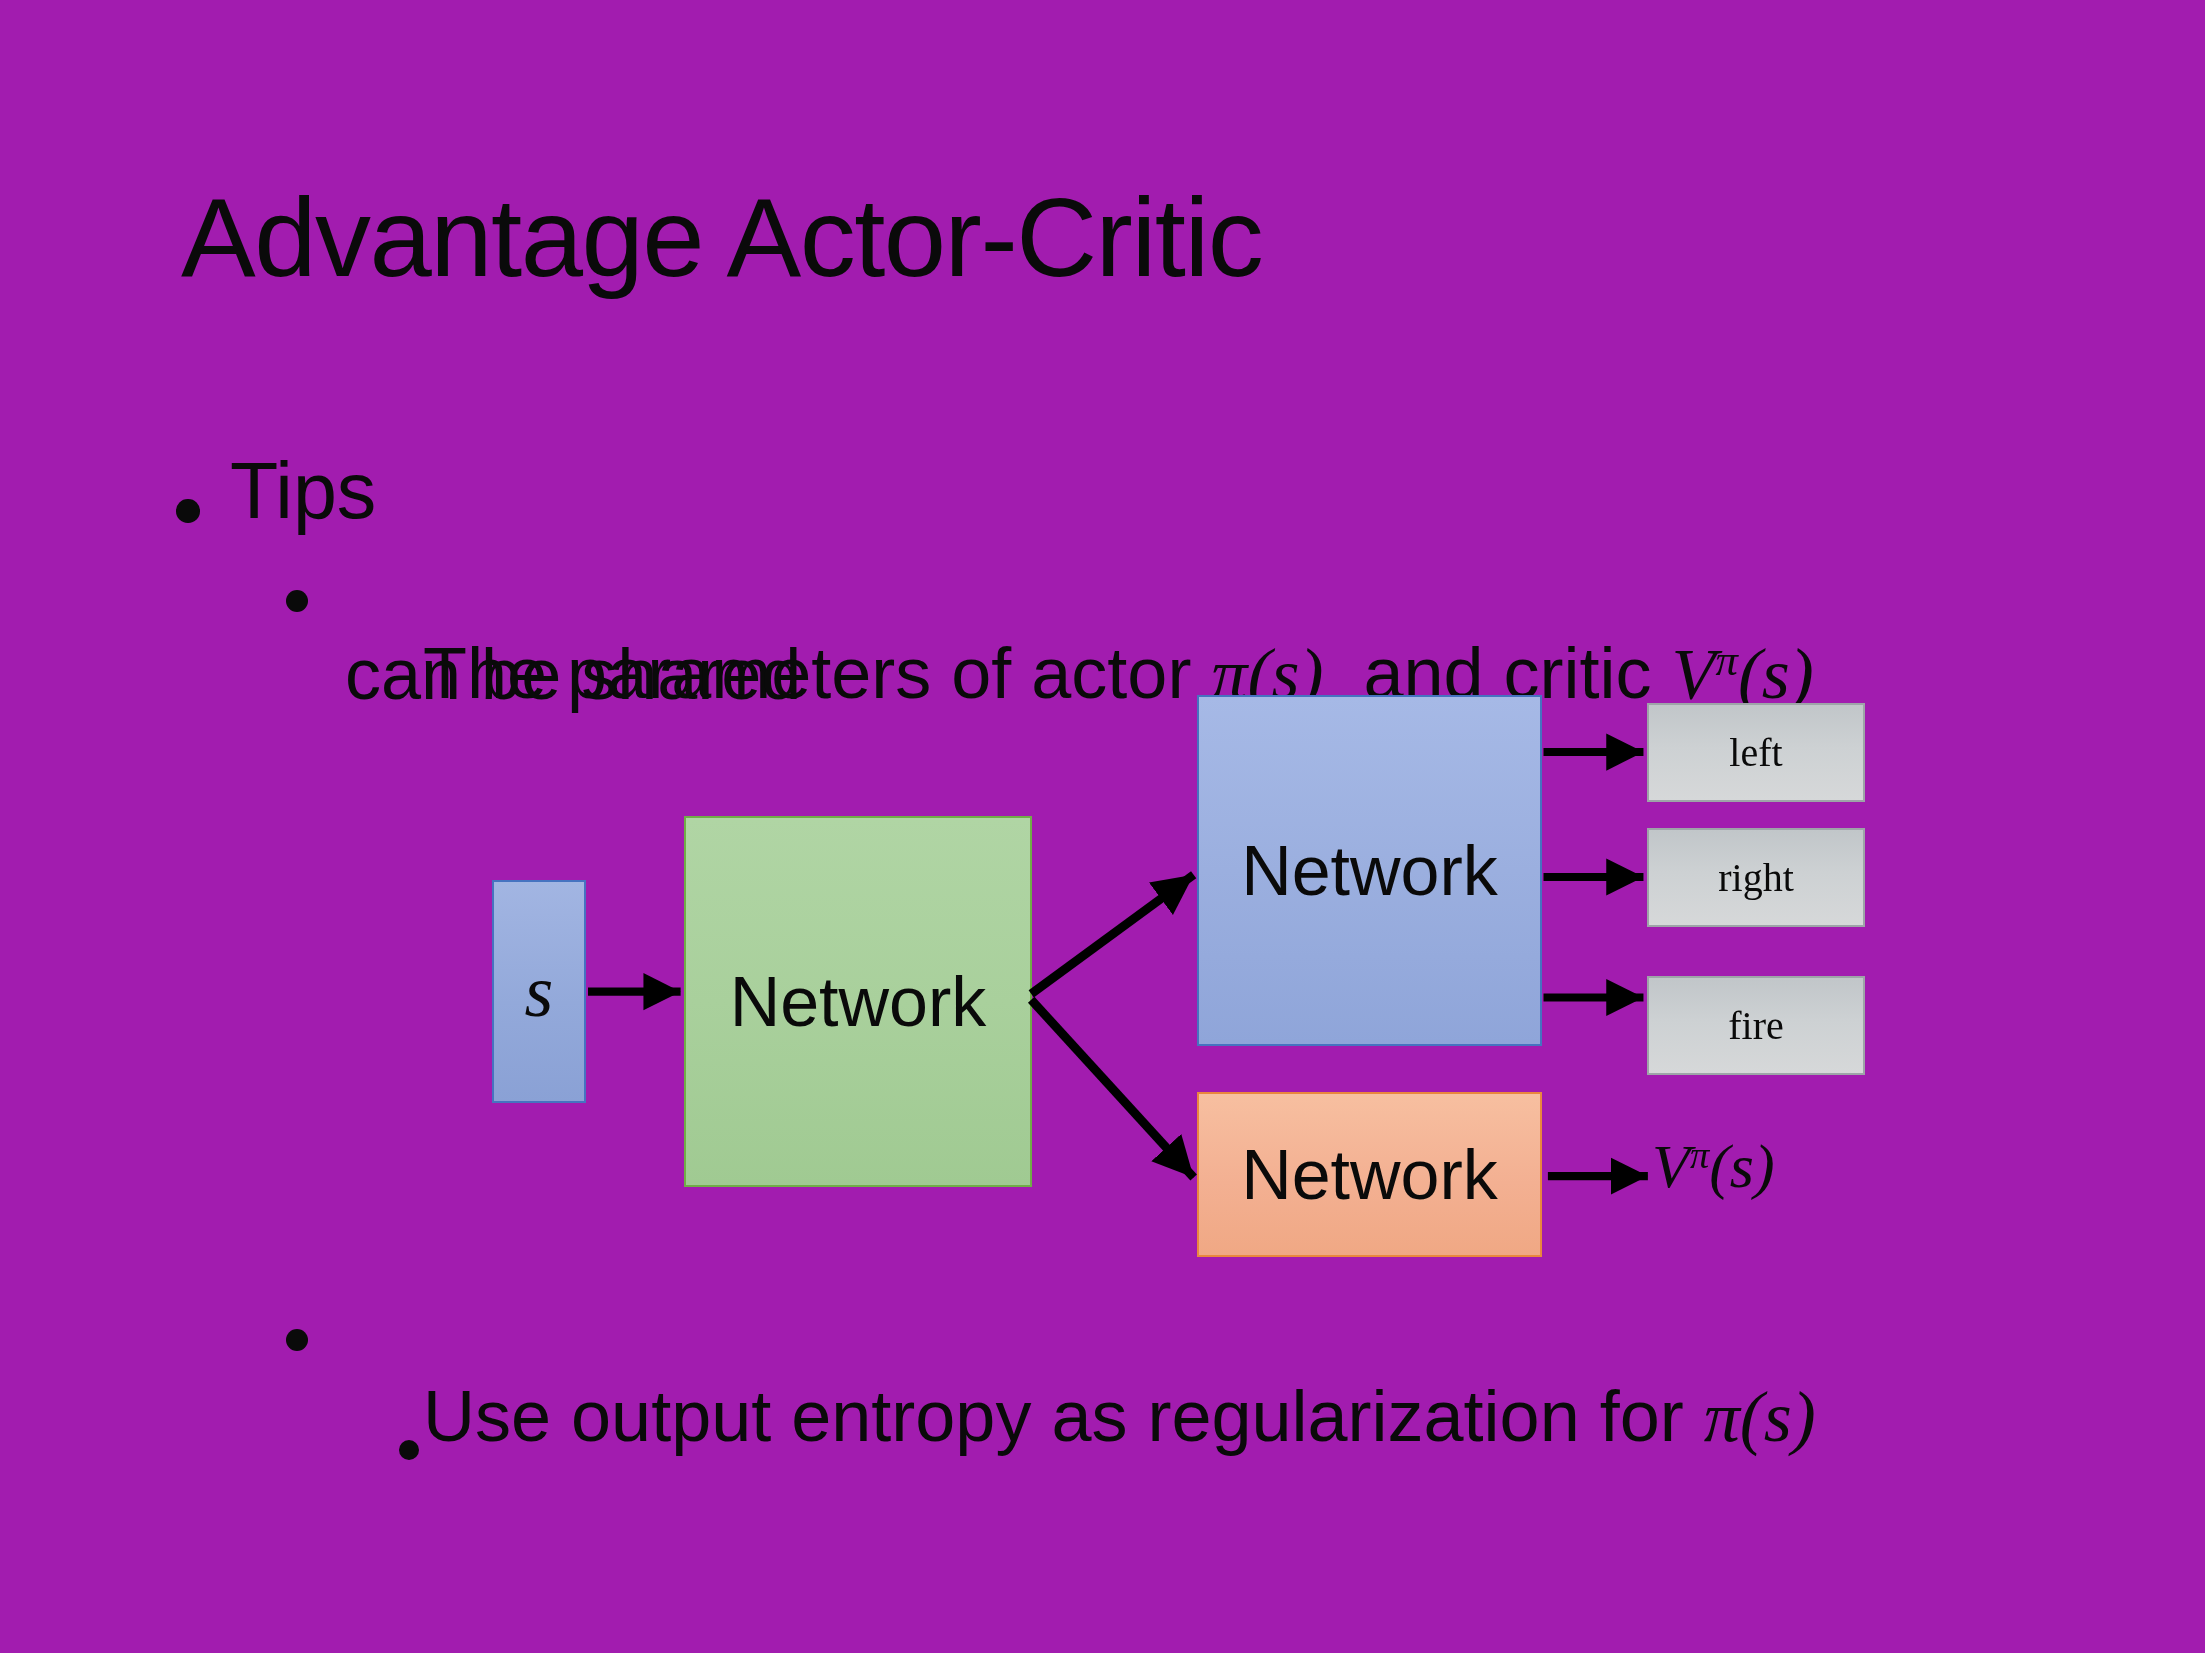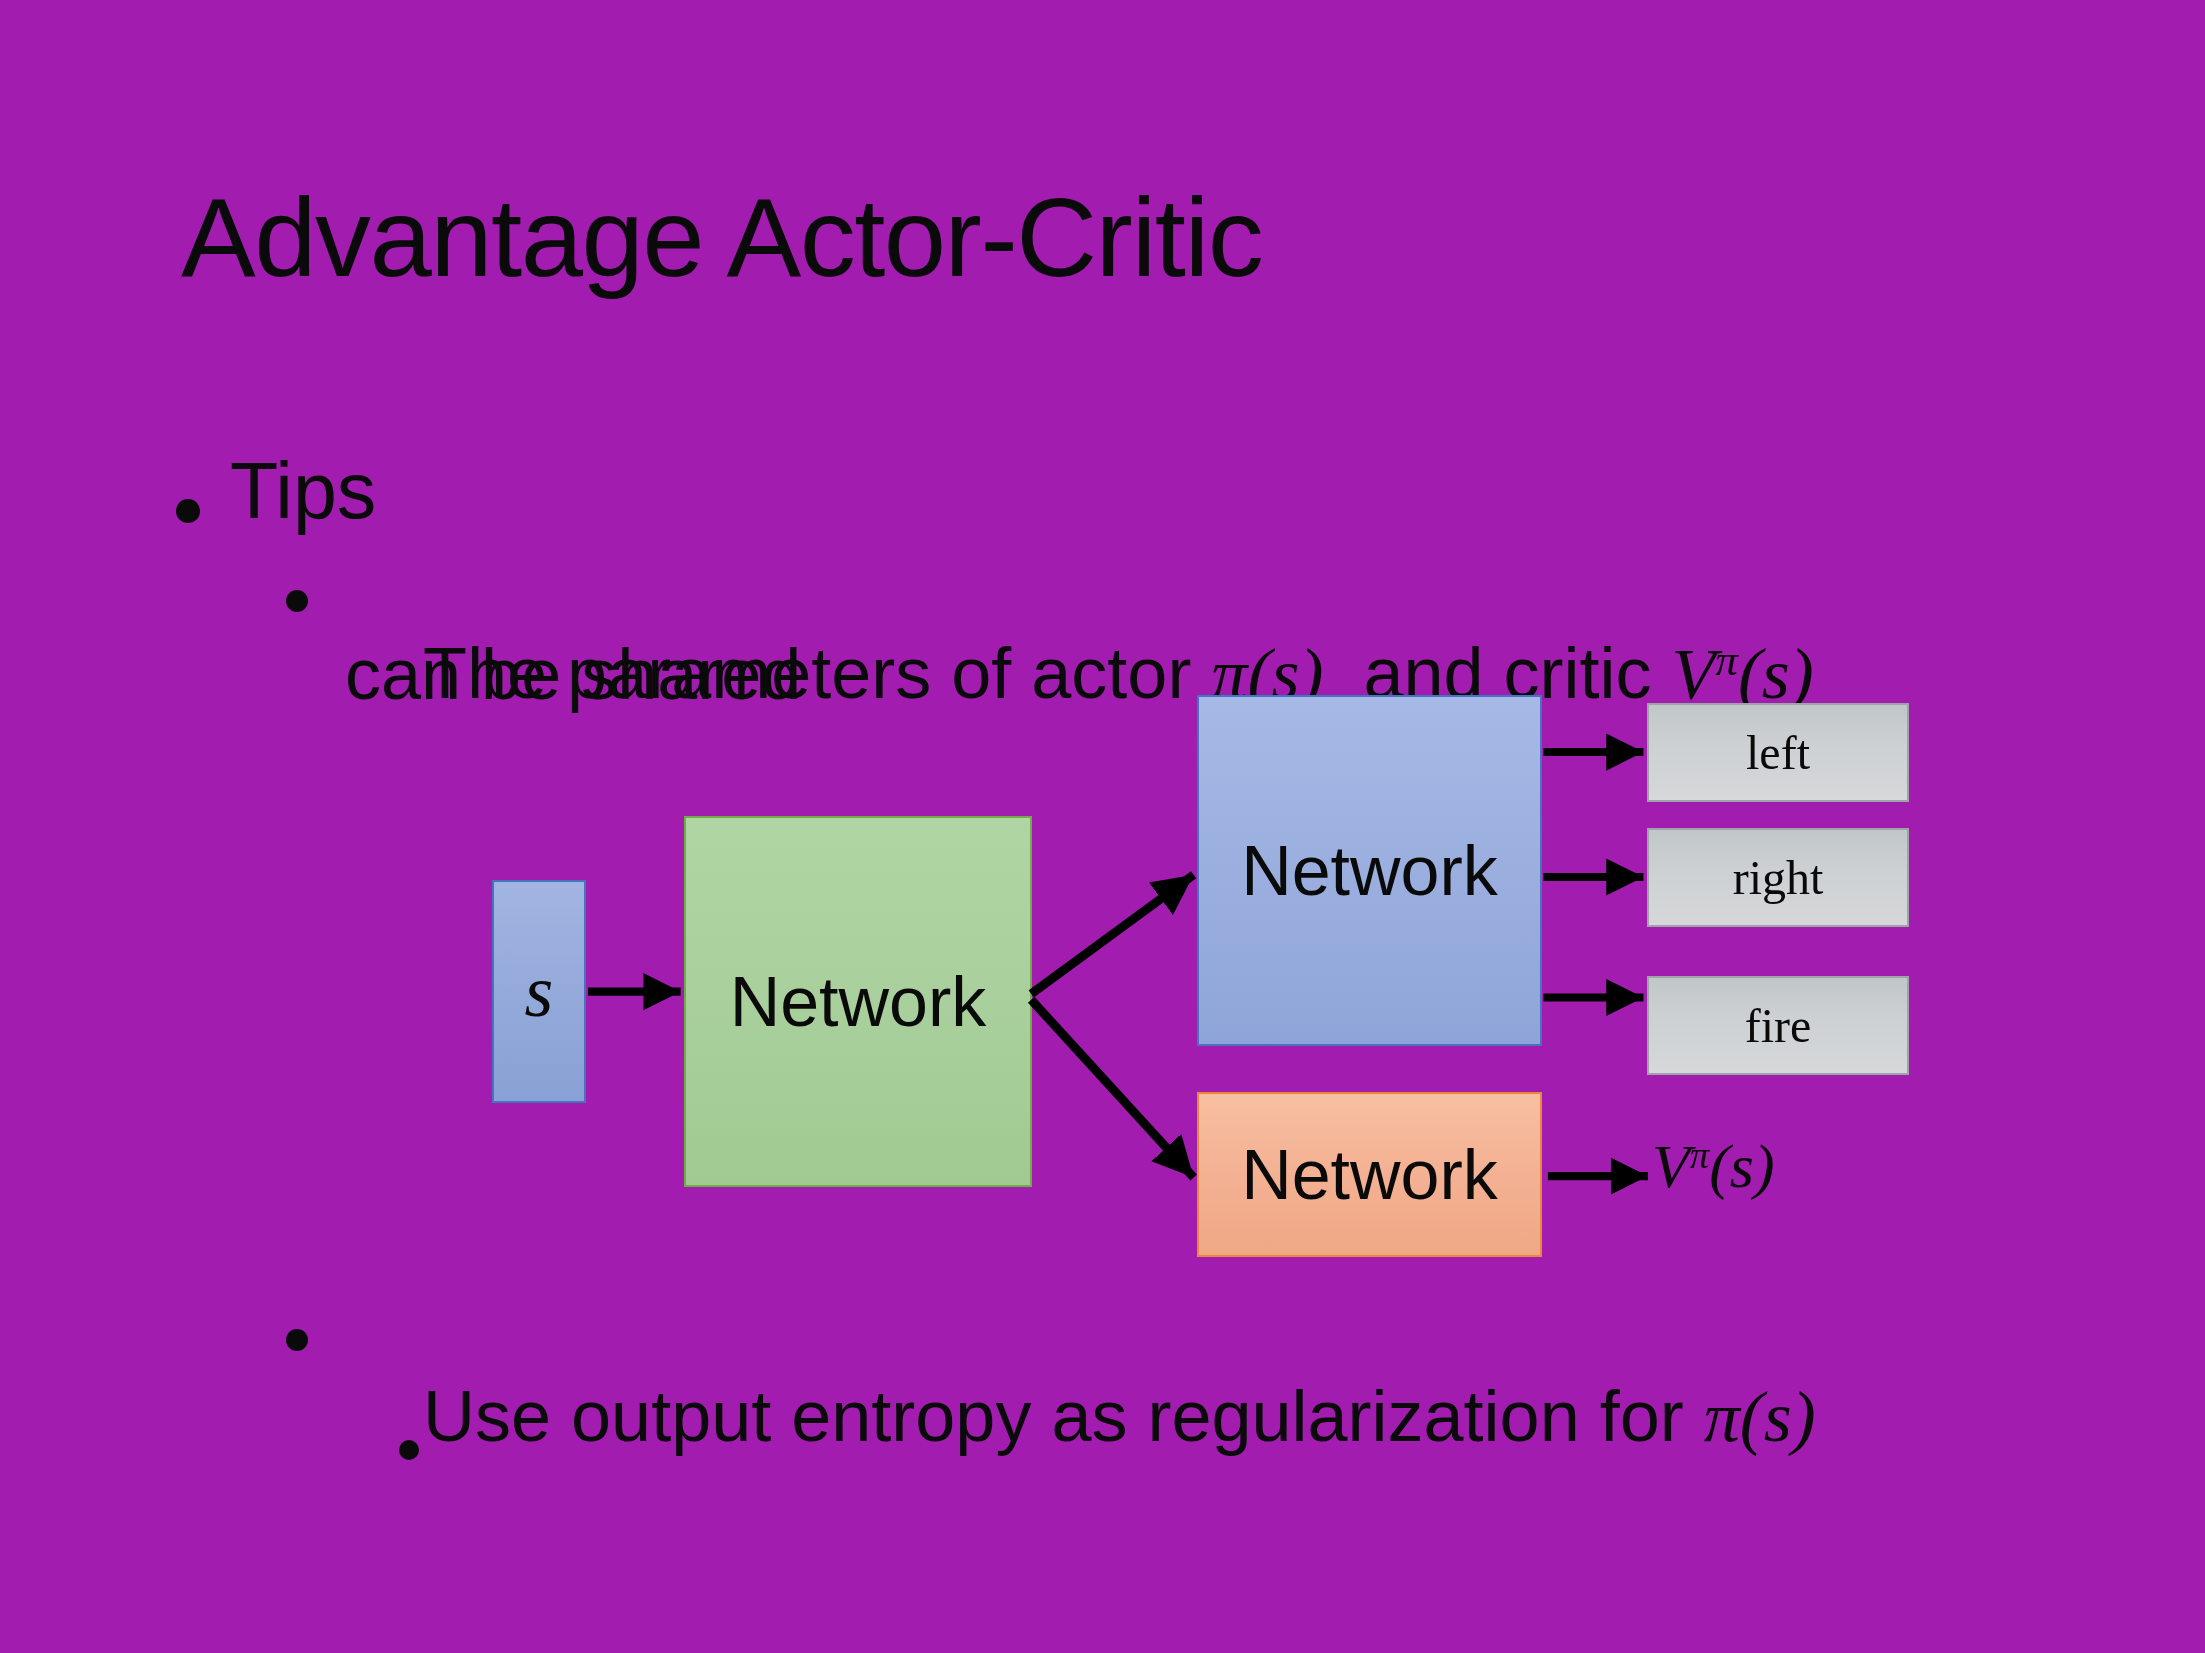--- a/index.html
+++ b/index.html
@@ -75,25 +75,25 @@
     border: 2.9px solid #4673c0;
     font-size: 70px;
   }
   .box-critic {
     left: 1197px; top: 1092px; width: 345px; height: 165px;
     background: linear-gradient(180deg, #f7bfa0 0%, #f3b092 55%, #f0a884 100%);
     border: 2.2px solid #e9873e;
     font-size: 70px;
   }
   .box-action {
-    left: 1647px; width: 262px; height: 99px;
+    left: 1647px; width: 218px; height: 99px;
     background: linear-gradient(180deg, #c1c6c9 0%, #cdd1d3 45%, #d6d8d9 100%);
     border: 2.2px solid #9ea4a8;
     font-family: "Liberation Serif", serif;
-    font-size: 48px;
+    font-size: 40px;
   }
   .box-action-left { top: 703px; }
   .box-action-right { top: 828px; }
   .box-action-fire { top: 944px; margin-top: 32px; }
   .vout {
     left: 1652px; top: 1131px;
     font-size: 62px;
     font-family: "Liberation Serif", serif;
     font-style: italic;
     white-space: nowrap;

